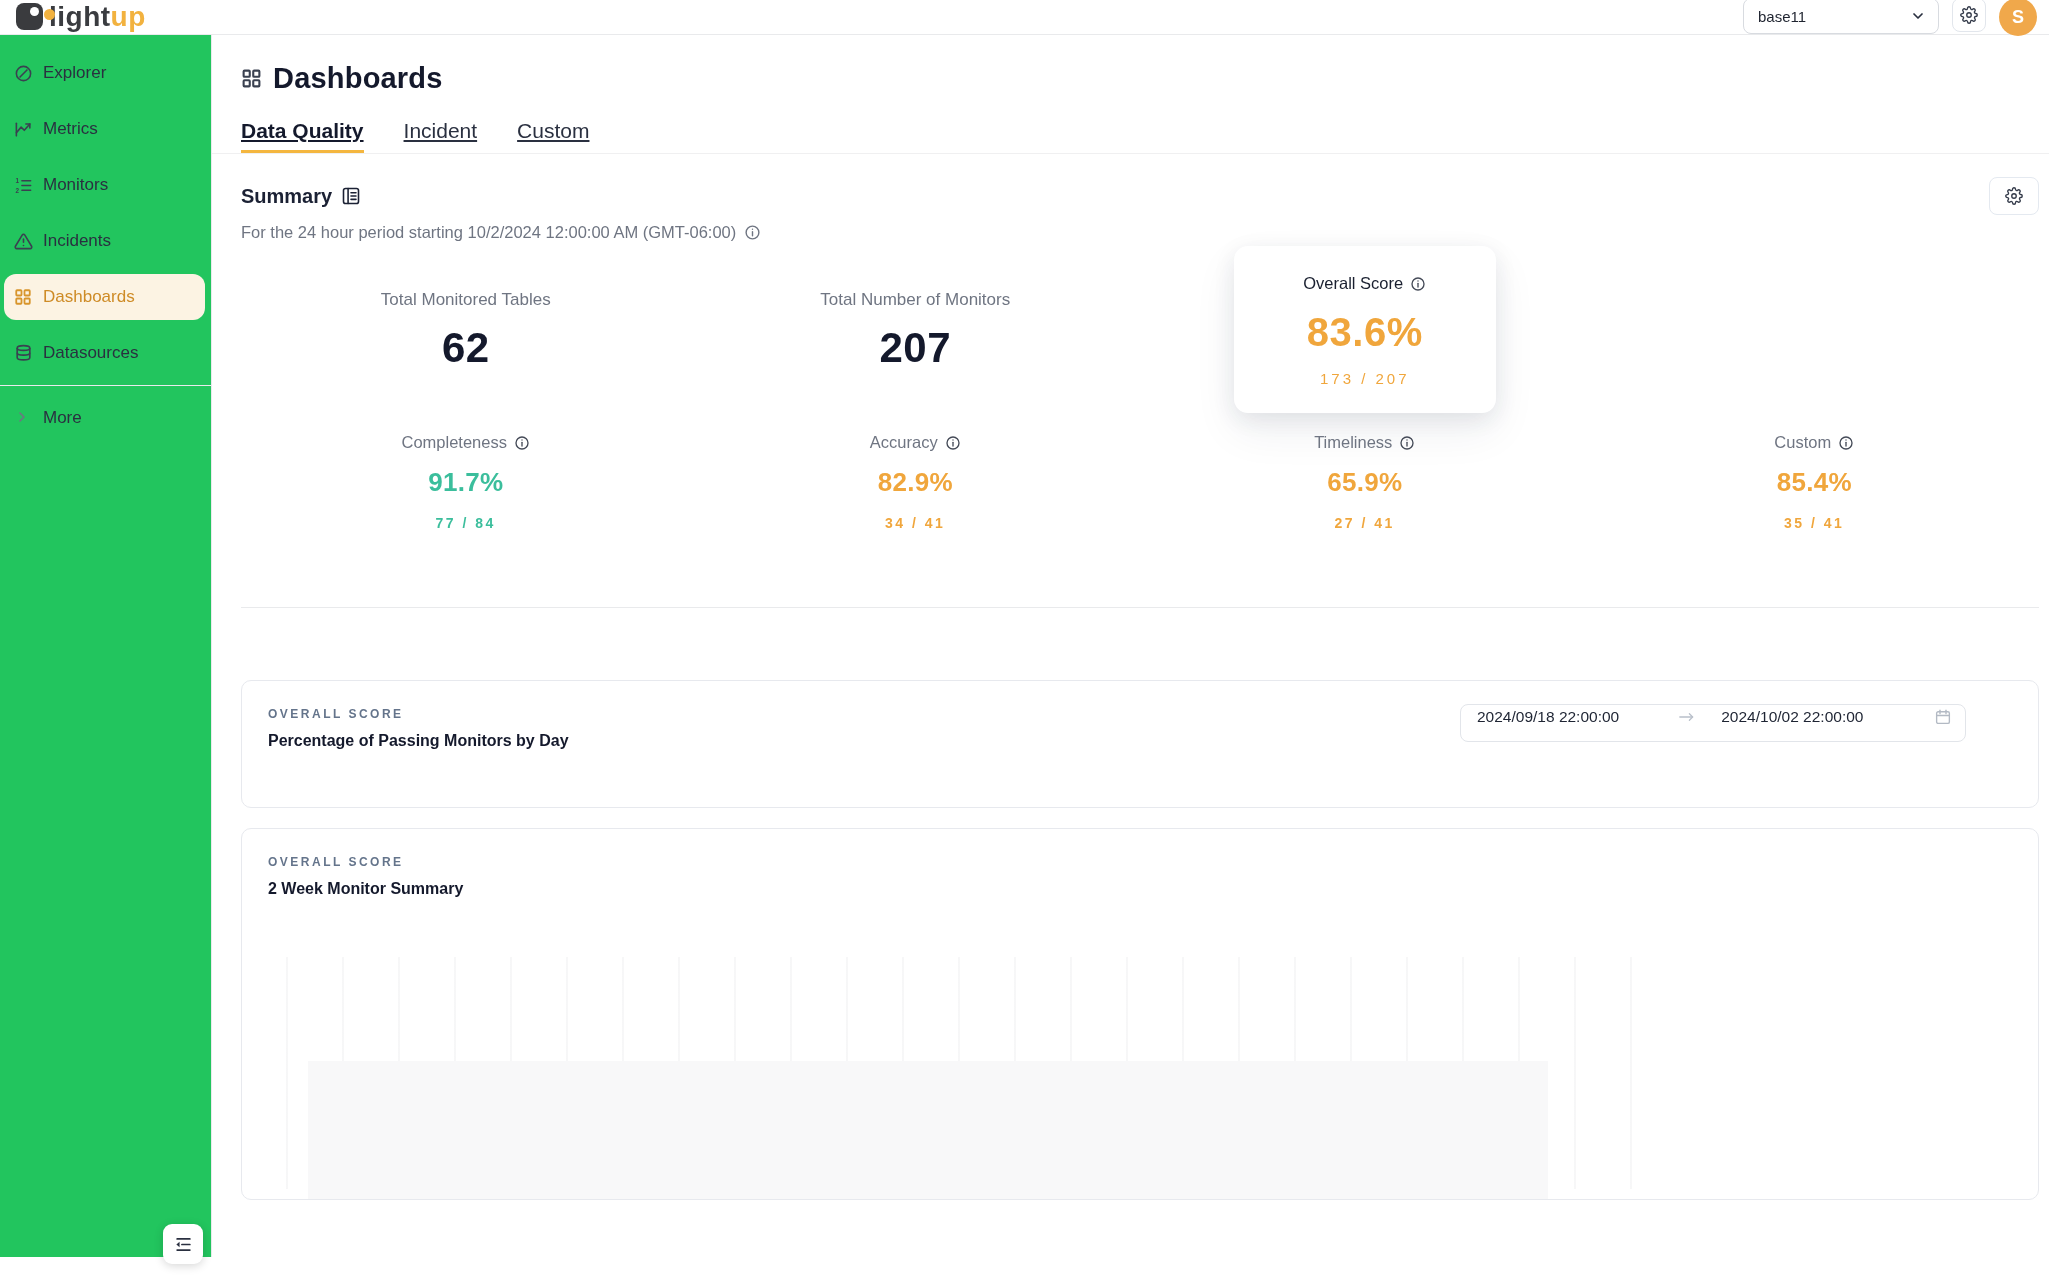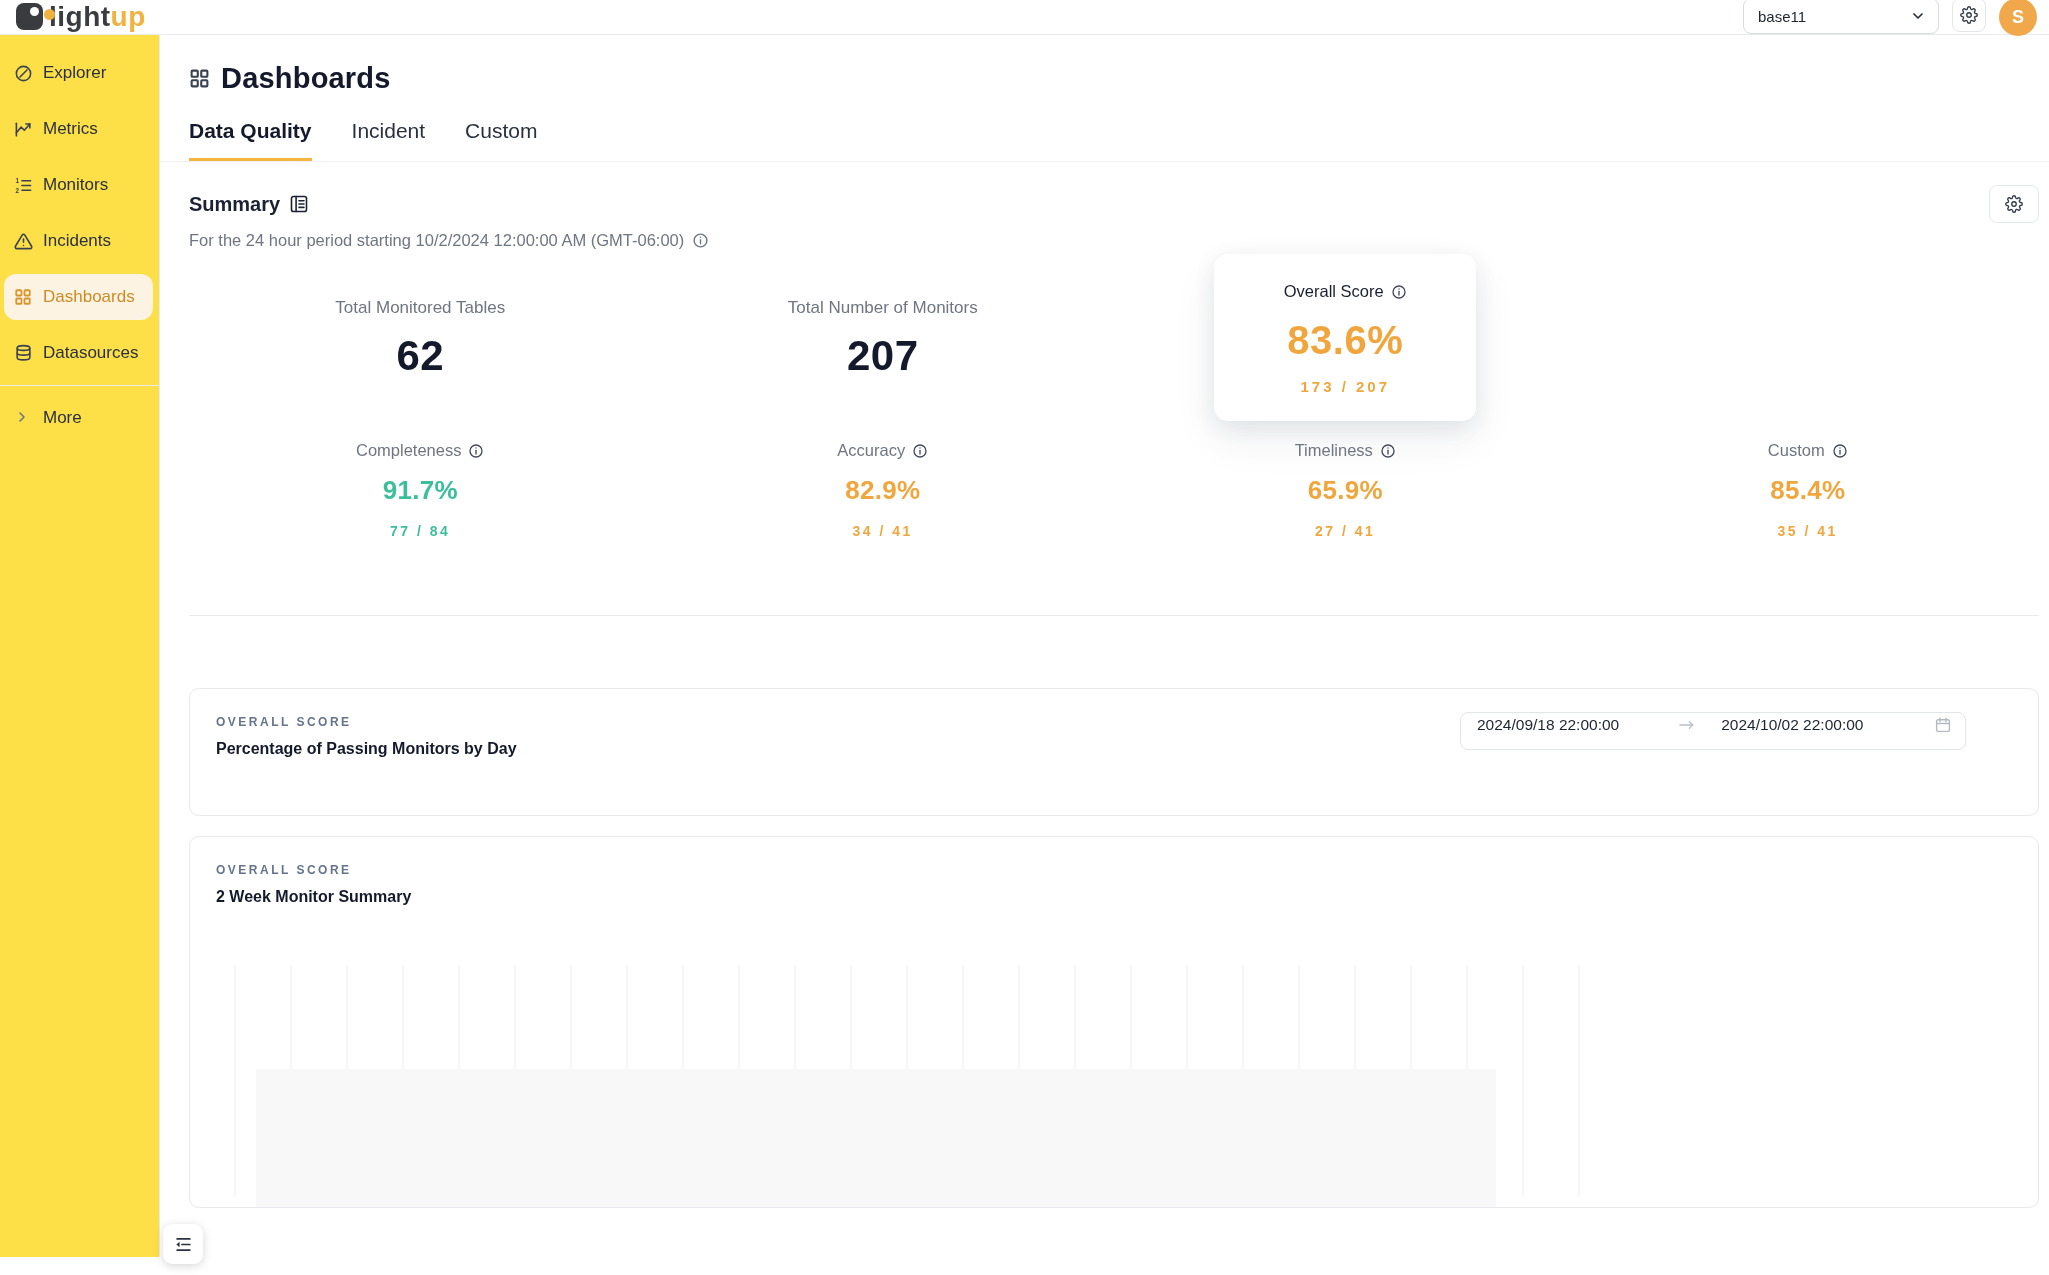--- a/index.html
+++ b/index.html
@@ -24,57 +24,57 @@
                       display:flex; align-items:center; padding:0 12px 0 14px; font-size:15px;
                       color:#1f2430; background:#fff; cursor:pointer; }
   .workspace-select .chev { margin-left:auto; }
   .icon-btn { width:34px; height:34px; border:1px solid #e2e6ec; border-radius:8px; background:#fff;
               display:flex; align-items:center; justify-content:center; cursor:pointer; }
   .avatar { width:38px; height:38px; border-radius:50%; background:#f0a84b; color:#fff;
             display:flex; align-items:center; justify-content:center; font-size:18px; font-weight:700; cursor:pointer; }
 
   
   .app-body { display:flex; height:1222px; }
-  .sidebar { width:160px; border-right:1px solid #e9eaec; padding-top:10px; flex:none; position:relative; z-index:2; background:#fde047; }
+  .sidebar { width:212px; border-right:1px solid #e9eaec; padding-top:10px; flex:none; position:relative; z-index:2; background:#22c55e; }
   .nav-item { height:56px; display:flex; align-items:center; padding:0 6px 0 4px; }
   .nav-inner { flex:1; height:46px; display:flex; align-items:center; gap:10px; padding:0 10px;
                border-radius:12px; font-size:17px; color:#2a3040; cursor:pointer; }
   .nav-inner .nicon { width:19px; height:19px; flex:none; color:#3a4150; }
   .nav-item.active .nav-inner { background:#fcf3e3; color:#ce8b26; font-weight:500; }
   .nav-item.active .nicon { color:#d8952c; }
   .side-divider { border-top:1px solid #e9eaec; margin:4px 0; }
 
   .main { flex:1; position:relative; }
   .pad { padding-left:29px; padding-right:10px; }
 
   .title-row { margin-top:27px; display:flex; align-items:center; gap:11px; }
   .page-title { font-size:29px; font-weight:800; letter-spacing:.2px; color:#14192c; }
 
   .tabs { margin-top:24px; border-bottom:1px solid #f0f0f1; display:flex; gap:40px; padding-left:29px; }
-  .tab { font-size:21px; color:#2a3040; padding-bottom:15px; border-bottom:3px solid transparent; cursor:pointer; }
+  .tab { font-size:21px; color:#2a3040; padding-bottom:7px; border-bottom:3px solid transparent; cursor:pointer;text-decoration:underline; }
   .tab.active { font-weight:700; color:#14192c; border-bottom-color:#f4b63f; }
 
   .summary-head { margin-top:23px; display:flex; align-items:center; gap:9px; }
   .summary-title { font-size:20px; font-weight:600; color:#1b2134; }
   .summary-gear { width:50px; height:38px; border:1px solid #e4e9f0; border-radius:8px; background:#fff;
                   margin-left:auto; display:flex; align-items:center; justify-content:center; cursor:pointer; }
   .period-row { margin-top:8px; display:flex; align-items:center; gap:8px; font-size:16.5px; color:#6f7582; }
 
   .stats-grid { display:grid; grid-template-columns:repeat(4,1fr); }
   .stats-row1 { margin-top:48px; }
   .stat-cell { text-align:center; }
   .stat-label { font-size:17px; color:#6f7582; }
   .stat-value { font-size:42px; font-weight:800; color:#14192c; margin-top:14px; letter-spacing:.5px; }
 
   .overall-card { justify-self:center; margin-top:-44px; width:262px; padding:28px 16px 26px;
                   background:#fff; border-radius:14px; text-align:center;
                   box-shadow:0 6px 22px rgba(30,40,70,.09), 0 18px 44px rgba(30,40,70,.07); }
   .overall-label { font-size:16.5px; color:#1a2030; display:flex; align-items:center; justify-content:center; gap:7px; }
   .overall-value { font-size:40px; font-weight:800; color:#f0a63c; margin-top:17px; letter-spacing:.5px; }
-  .overall-fraction { font-size:15px; font-weight:700; color:#f0a63c; letter-spacing:3px; margin-top:15px; }
+  .overall-fraction { font-size:15px; font-weight:400; color:#f0a63c; letter-spacing:3px; margin-top:15px; }
 
   .stats-row2 { margin-top:20px; }
   .metric-label { font-size:16.5px; color:#6f7582; display:flex; align-items:center; justify-content:center; gap:7px; }
   .metric-value { font-size:26px; font-weight:800; margin-top:15px; letter-spacing:.3px; }
   .metric-fraction { font-size:14px; font-weight:700; letter-spacing:2.5px; margin-top:17px; }
 
   .section-divider { margin:76px 10px 0 29px; border-top:1px solid #e9eaec; }
 
   .panel { margin:0 10px 0 29px; border:1px solid #e7e9ee; border-radius:10px; background:#fff; position:relative; }
   .panel-1 { margin-top:72px; height:128px; padding:26px 26px; }

